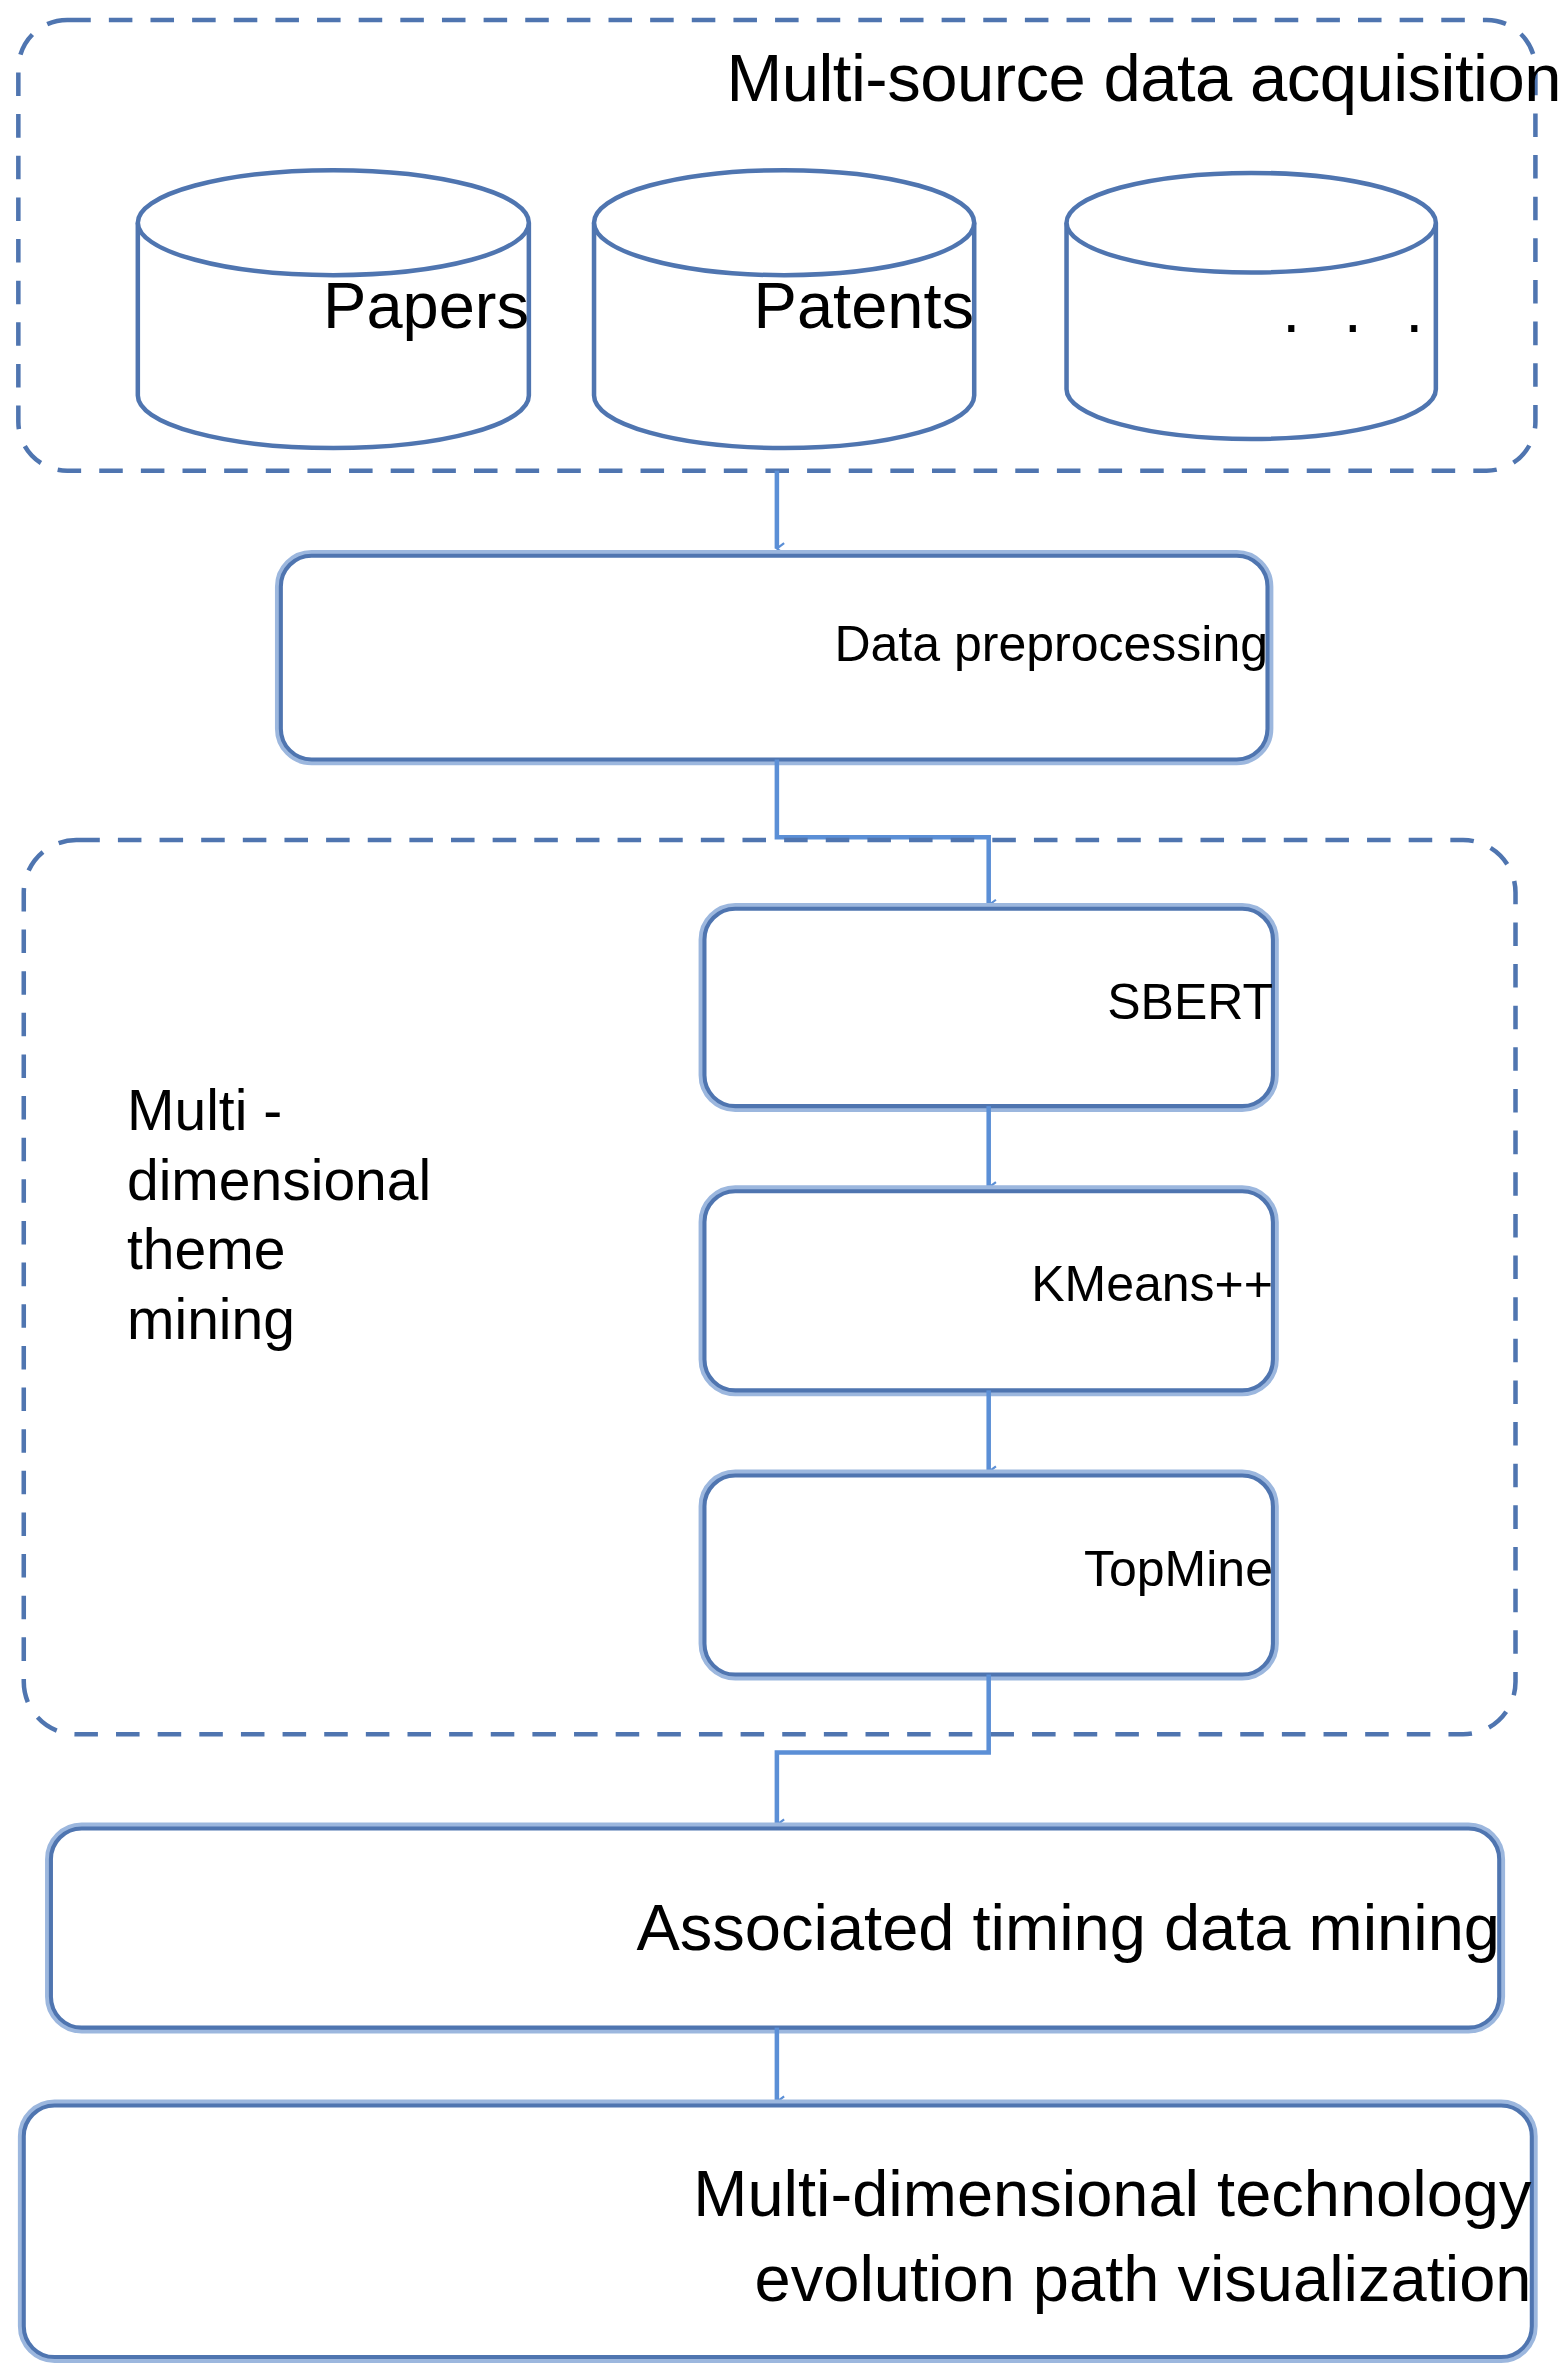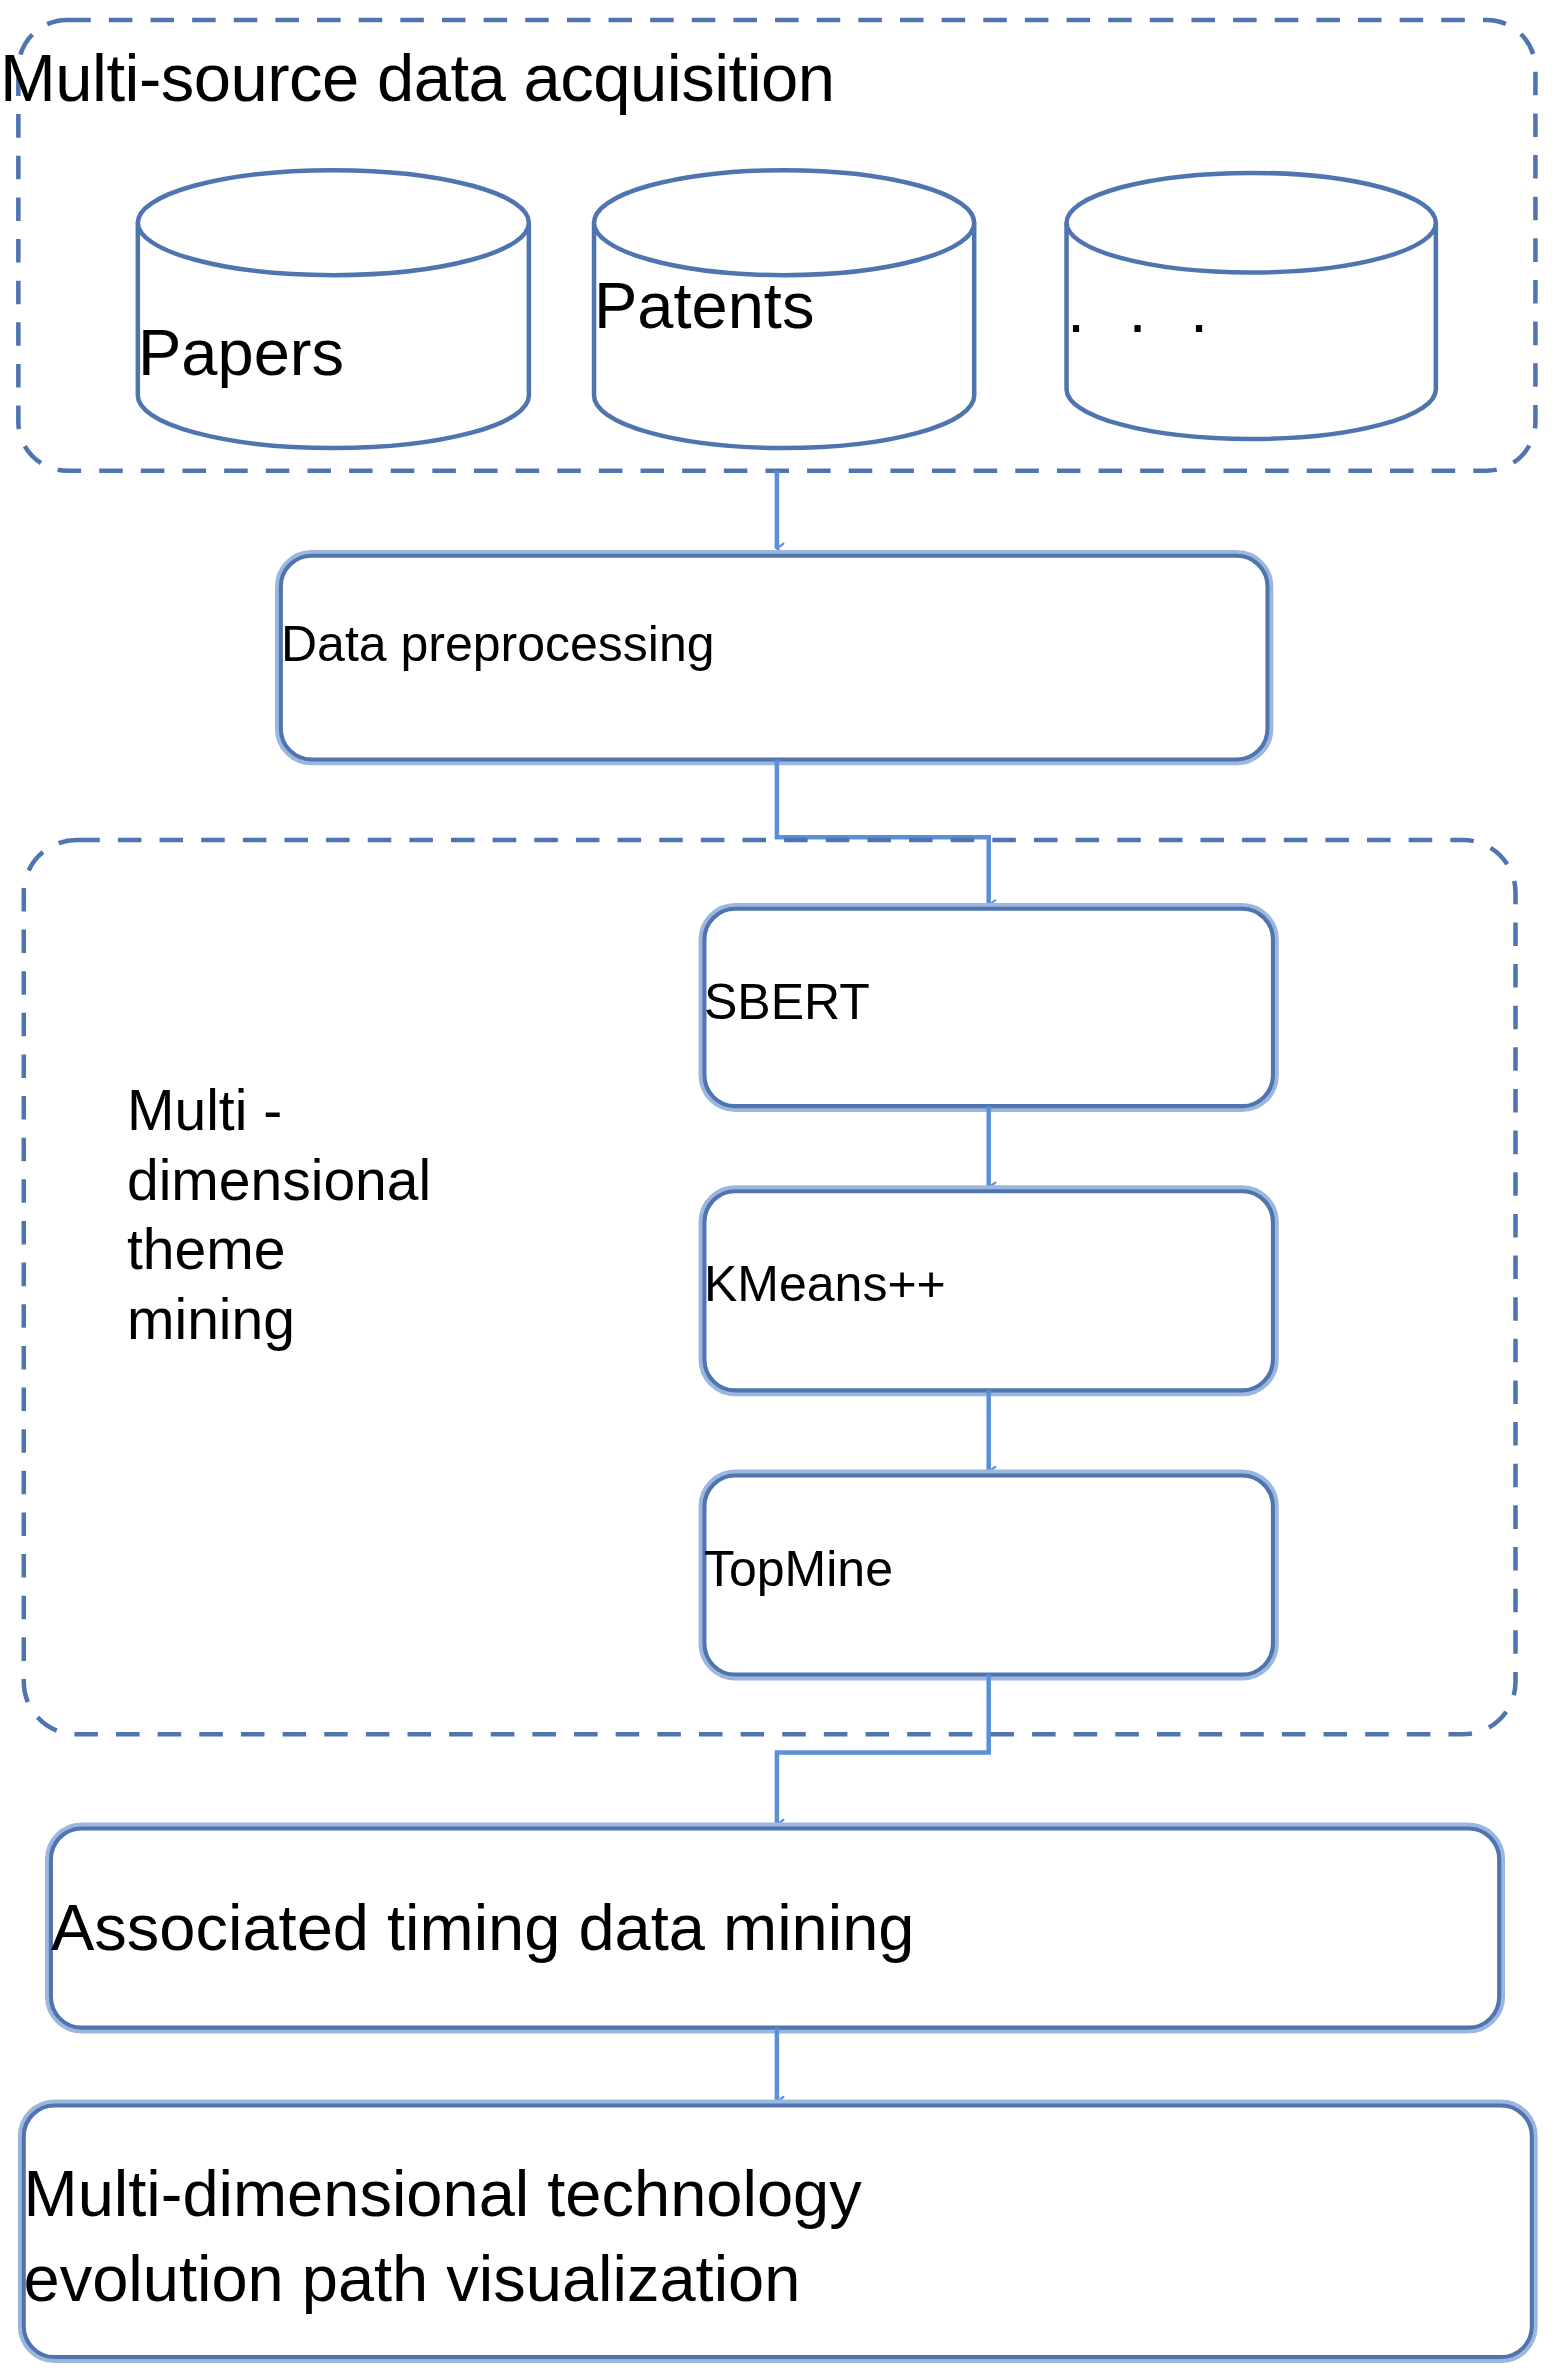--- a/index.html
+++ b/index.html
@@ -20,21 +20,21 @@
     left: 0;
     top: 0;
     width: 1561px;
     height: 2377px;
     pointer-events: none;
   }
   .lbl {
     position: absolute;
     color: #000000;
     font-family: "Liberation Sans", sans-serif;
-    text-align: left;
+    text-align: right;
     white-space: pre;
     line-height: 1.05;
   }
   .group-title {
     font-size: 67px;
     letter-spacing: -0.5px;
   }
   .cyl-label {
     font-size: 65px;
   }
@@ -127,21 +127,21 @@
     <line x1="858" y1="2240" x2="858" y2="2322" stroke="#5b8fd6" stroke-width="5" marker-end="url(#arrowOpen)"></line>
 
     <g>
       <rect x="26" y="2326" width="1666" height="278" rx="34" ry="34" fill="#ffffff" stroke="#9cb7de" stroke-width="13"></rect>
       <rect x="26" y="2326" width="1666" height="278" rx="34" ry="34" fill="#ffffff" stroke="#4f75b0" stroke-width="4.5"></rect>
     </g>
   </svg>
 
   <div class="lbl group-title" style="left:0; top:43px; width:1561px;">Multi-source data acquisition</div>
 
-  <div class="lbl cyl-label" style="left:138px; top:272px; width:391px;margin-top:47px;">Papers</div>
+  <div class="lbl cyl-label" style="left:138px; top:272px; width:391px;">Papers</div>
 
   <div class="lbl cyl-label" style="left:594px; top:272px; width:380px;">Patents</div>
 
   <div class="lbl dots" style="left:1067px; top:276px; width:369px;">. . .</div>
 
   <div class="lbl box-label" style="left:281px; top:618px; width:987px;">Data preprocessing</div>
 
   <div class="side-label" style="left:127px; top:1076px; width:453px;">Multi -
 dimensional
 theme

